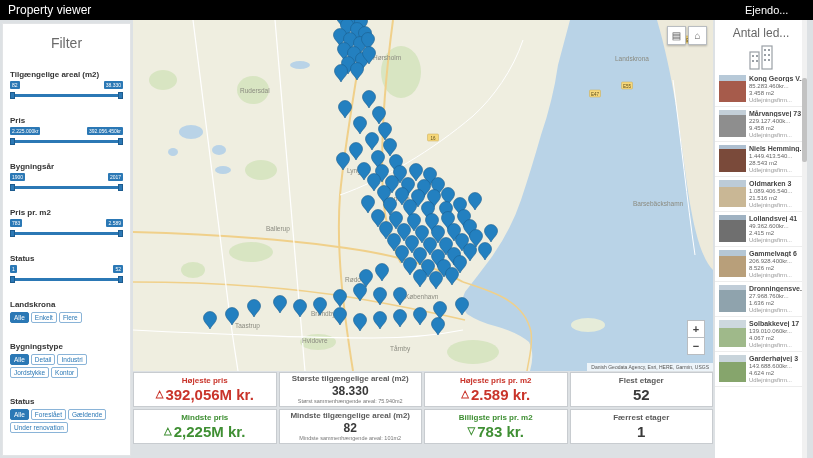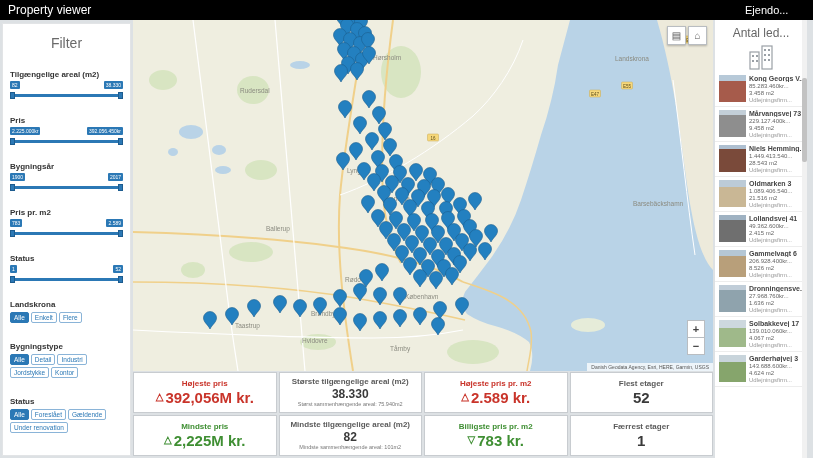--- a/index.html
+++ b/index.html
@@ -25,21 +25,21 @@
   .map svg.base{position:absolute;left:0;top:0}
   #labels text{fill:#8b8b80;font-size:6.5px}
   #shields text{fill:#5f4f1d;font-size:4.5px;text-anchor:middle}
   .mctrl{position:absolute;top:6px;right:6px;display:flex;gap:2px}
   .mbtn{width:17px;height:17px;background:#fff;border:1px solid #b9bdc1;display:flex;align-items:center;justify-content:center;font-size:10px;color:#555;box-shadow:0 1px 2px rgba(0,0,0,.25)}
   .zoom{position:absolute;right:8px;bottom:16px;display:flex;flex-direction:column}
   .zbtn{width:16px;height:16px;background:#fff;border:1px solid #b9bdc1;display:flex;align-items:center;justify-content:center;font-size:11px;font-weight:bold;color:#444}
   .zbtn+.zbtn{border-top:none}
   .attrib{position:absolute;right:0;bottom:0;background:rgba(255,255,255,.75);font-size:5px;color:#555;padding:1px 4px}
   
-  .stats{position:absolute;left:133px;top:372px;width:580px;height:84px;display:grid;grid-template-rows:1fr 1fr;grid-template-columns:repeat(4,1fr);gap:2px}
+  .stats{position:absolute;left:133px;top:372px;width:580px;height:72px;display:grid;grid-template-rows:1fr 1fr;grid-template-columns:repeat(4,1fr);gap:2px}
   .card{background:#fff;border:1px solid #c8ccd0;display:flex;flex-direction:column;align-items:center;justify-content:center;gap:1px;overflow:hidden}
   .ctitle{font-size:8px;font-weight:bold;line-height:1.1}
   .red{color:#c9342a}.green{color:#3f8f33}.gray{color:#5b5b5b}.dark{color:#3a3a3a}
   .cvalue{font-size:15px;font-weight:bold;display:flex;align-items:center;gap:2px;line-height:1}
   .cvalue.small{font-size:12px}
   .tri{font-size:10px;line-height:1}
   .csub{font-size:5.5px;color:#777;line-height:1.1}
   
   .ppanel{position:absolute;left:715px;top:20px;width:92px;height:438px;background:#fff;overflow:hidden}
   .ptitle-h{font-size:12px;color:#666;text-align:center;margin-top:6px;white-space:nowrap;overflow:hidden}

